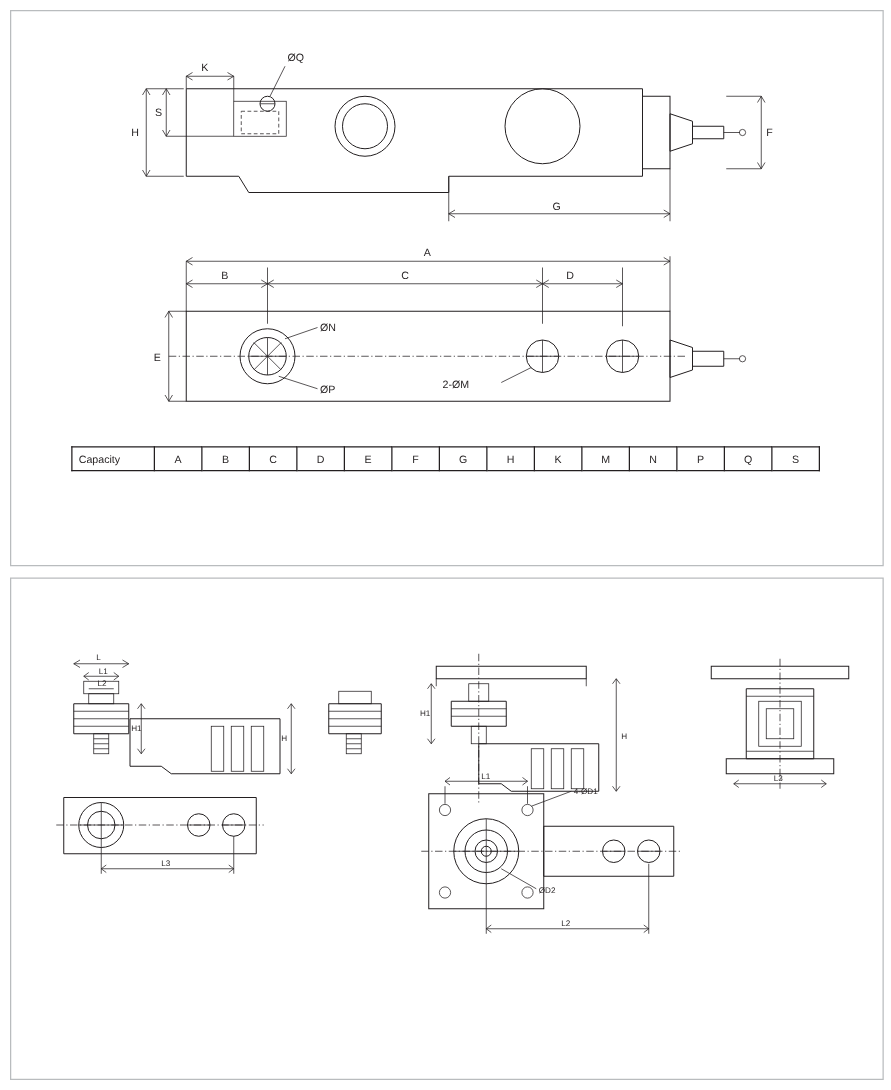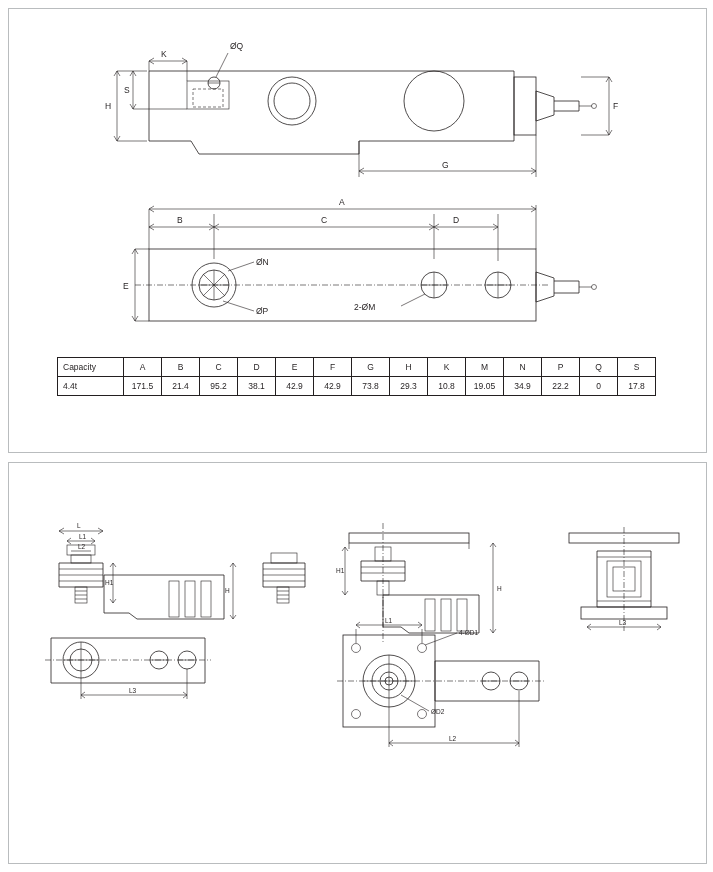--- a/index.html
+++ b/index.html
@@ -162,37 +162,20 @@
             <td>F</td>
             <td>G</td>
             <td>H</td>
             <td>K</td>
             <td>M</td>
             <td>N</td>
             <td>P</td>
             <td>Q</td>
             <td>S</td>
           </tr>
-          <tr>
-            <td class="lbl">4.4t</td>
-            <td>171.5</td>
-            <td>21.4</td>
-            <td>95.2</td>
-            <td>38.1</td>
-            <td>42.9</td>
-            <td>42.9</td>
-            <td>73.8</td>
-            <td>29.3</td>
-            <td>10.8</td>
-            <td>19.05</td>
-            <td>34.9</td>
-            <td>22.2</td>
-            <td>0</td>
-            <td>17.8</td>
-          </tr>
         </tbody>
     </table>
   </div>
 
   <div class="panel" id="panel-bottom">
 
     <svg class="svgwrap" width="695" height="300" viewBox="0 0 695 300" style="top:40px">
 
       <path class="ln thin" d="M95,72 L215,72 L215,116 L128,116 L120,110 L95,110 Z"></path>
       <rect class="ln vthin" x="160" y="78" width="10" height="36"></rect>

